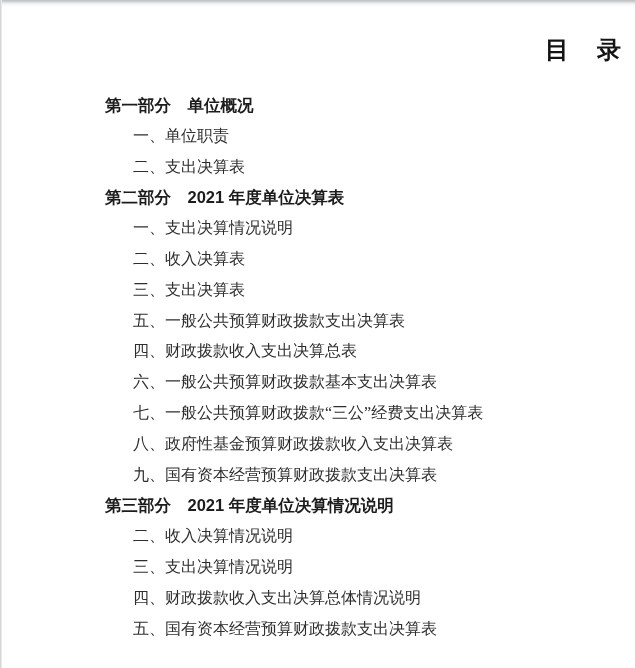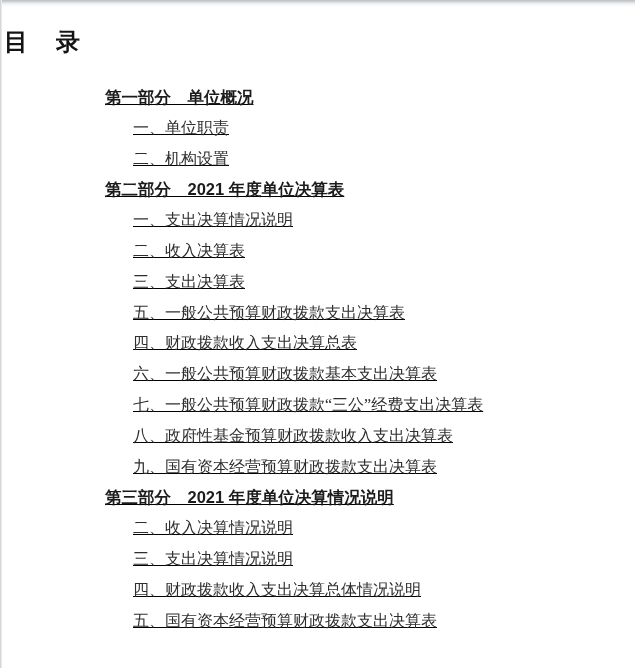--- a/index.html
+++ b/index.html
@@ -22,34 +22,33 @@
     width: 635px; height: 7px;
     background: linear-gradient(#b9bcbe, #f2f3f4 55%, #ffffff);
   }
   .edge-left {
     position: absolute;
     top: 0; left: 0;
     width: 2px; height: 668px;
     background: linear-gradient(90deg, #c9cccd, #f3f4f4);
   }
   .doc-title {
-    margin: 4px;
+    margin: 12px;
     padding-top: 20px;
     height: 36px;
     line-height: 36px;
-    text-align: left;
+    text-align: right;
     font-size: 24px;
     font-weight: 700;
     color: #141414;
     letter-spacing: 2px;
     font-family: "Liberation Serif", "DejaVu Serif", serif;
   }
   .toc {
     margin-top: 22px;
-    text-decoration: underline;
   }
   .toc .sec,
   .toc .item {
     height: 30.8px;
     line-height: 30.8px;
     white-space: nowrap;
   }
   .toc .sec {
     padding-left: 105px;
     font-family: "Liberation Sans", "DejaVu Sans", sans-serif;
@@ -70,21 +69,21 @@
 
 <div class="page">
   <div class="edge-top"></div>
   <div class="edge-left"></div>
 
   <h1 class="doc-title">目　录</h1>
 
   <div class="toc">
     <div class="sec">第一部分　单位概况</div>
     <div class="item">一、单位职责</div>
-    <div class="item">二、机构设置</div>
+    <div class="item">二、支出决算表</div>
 
     <div class="sec">第二部分　2021 年度单位决算表</div>
     <div class="item">一、支出决算情况说明</div>
     <div class="item">二、收入决算表</div>
     <div class="item">三、支出决算表</div>
     <div class="item">五、一般公共预算财政拨款支出决算表</div>
     <div class="item">四、财政拨款收入支出决算总表</div>
     <div class="item">六、一般公共预算财政拨款基本支出决算表</div>
     <div class="item">七、一般公共预算财政拨款“三公”经费支出决算表</div>
     <div class="item">八、政府性基金预算财政拨款收入支出决算表</div>

